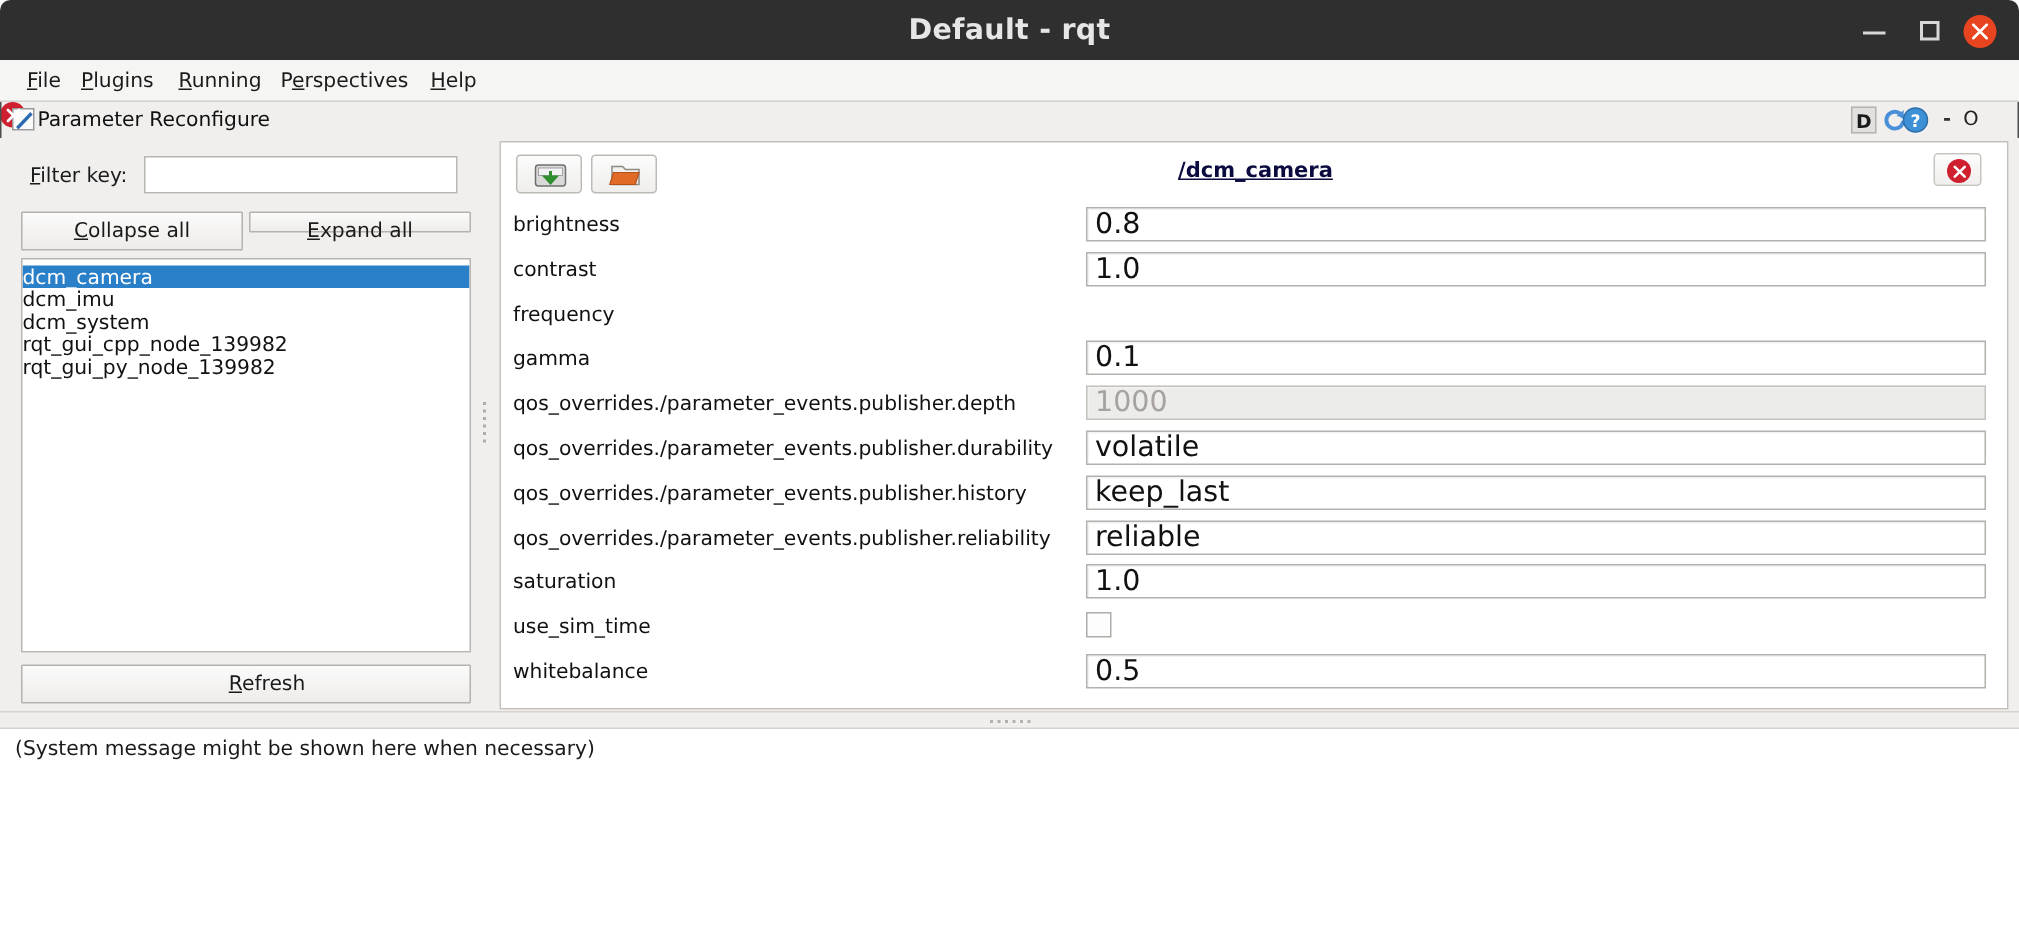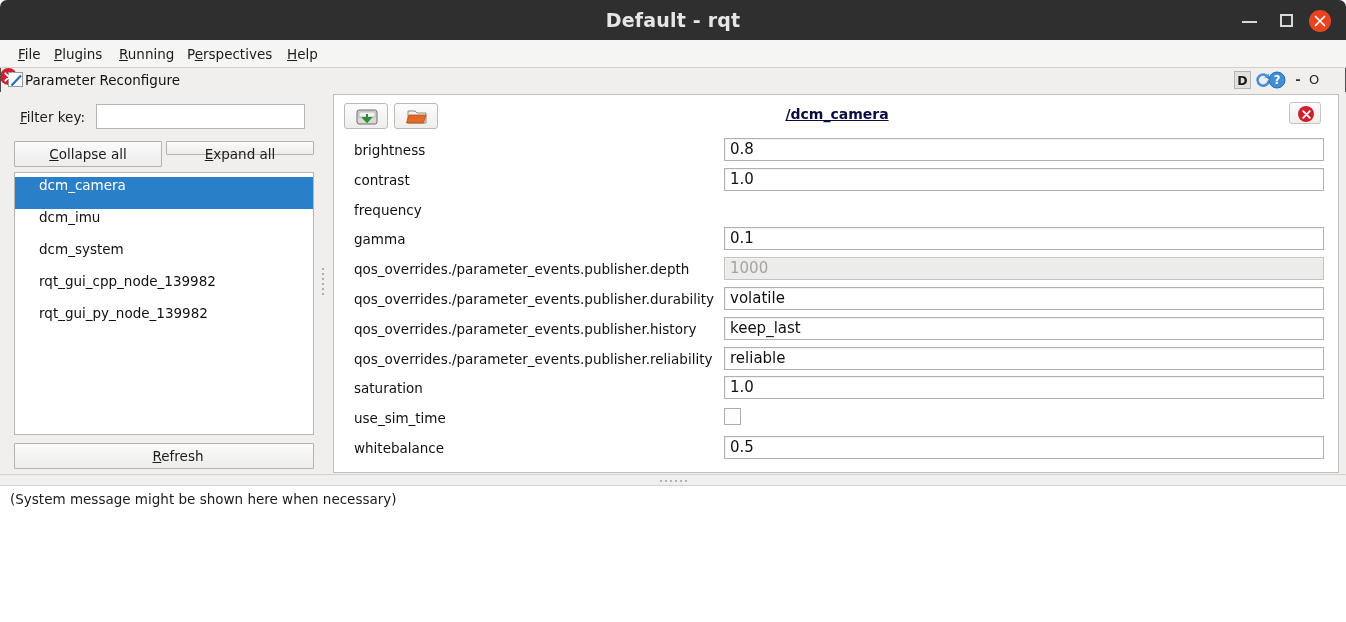--- a/index.html
+++ b/index.html
@@ -163,22 +163,21 @@
 
   .nodelist {
     position: absolute; left: 14px; top: 172px;
     width: 300px; height: 263px;
     background: #ffffff;
     border: 1px solid #b9b5b0;
     overflow: hidden;
   }
   .node-item {
     position: relative;
-    height: 32px; line-height: 17px;
-    padding-left: 24px;
+    height: 15px; line-height: 17px;
     font-size: 13.5px;
     color: #111;
     cursor: pointer;
     white-space: nowrap;
   }
   .node-item.selected {
     background: #2a7fc9;
     color: #ffffff;
   }
 
@@ -248,32 +247,32 @@
     display: block;
   }
   .group-close svg { position: absolute; left: 11.5px; top: 6.5px; }
 
   .rows { position: absolute; left: 0; top: 42px; width: 1006px; }
   .prow {
     position: relative;
     height: 29.8px;
   }
   .prow .plabel {
-    position: absolute; left: 20px; top: 5px;
+    position: absolute; left: 8px; top: 5px;
     font-size: 13.5px;
     color: #111;
     white-space: nowrap;
   }
   .prow .pfield {
     position: absolute; left: 390px; top: 1px;
     width: 600px; height: 23px;
     background: #ffffff;
     border: 1px solid #b4b0ab;
     box-shadow: inset 1px 1px 0 #f3f2f1;
-    font-size: 15px;
+    font-size: 19px;
     color: #111;
     line-height: 21px;
     padding-left: 5px;
     white-space: nowrap;
     overflow: hidden;
   }
   .prow .pfield.disabled {
     background: #ececea;
     color: #a6a29e;
     border-color: #c6c2bd;

